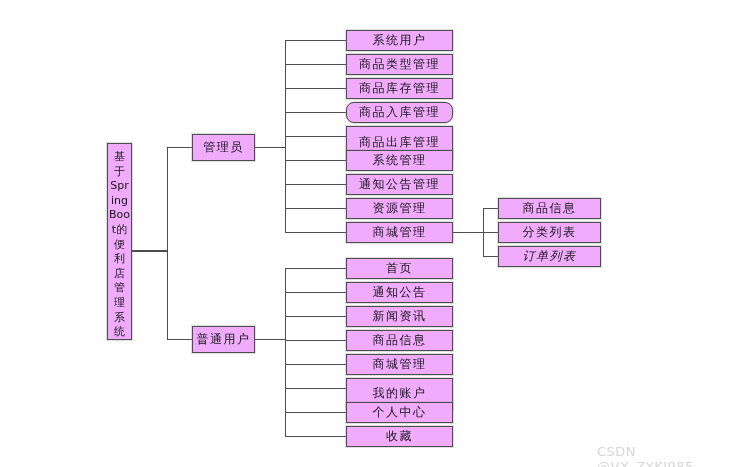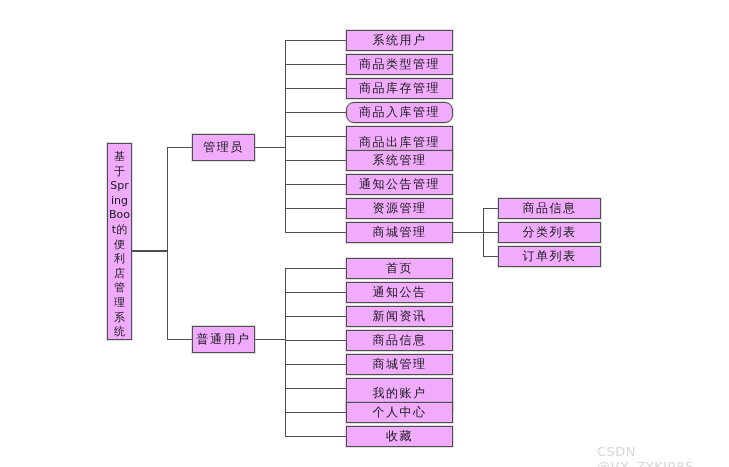--- a/index.html
+++ b/index.html
@@ -167,16 +167,16 @@
     </div>
     <div class="node" style="left: 346px; top: 426px; width: 107px; height: 21px;">
       <span>收藏</span>
     </div>
     <div class="node" style="left: 498px; top: 198px; width: 103px; height: 21px;">
       <span>商品信息</span>
     </div>
     <div class="node" style="left: 498px; top: 222px; width: 103px; height: 21px;">
       <span>分类列表</span>
     </div>
-    <div class="node" style="left: 498px; top: 246px; width: 103px; height: 21px;">
+    <div class="node" style="left: 498px; top: 246px; width: 103px; height: 21px; font-style: italic;">
       <span>订单列表</span>
     </div>
   </div>
 
 </body></html>

